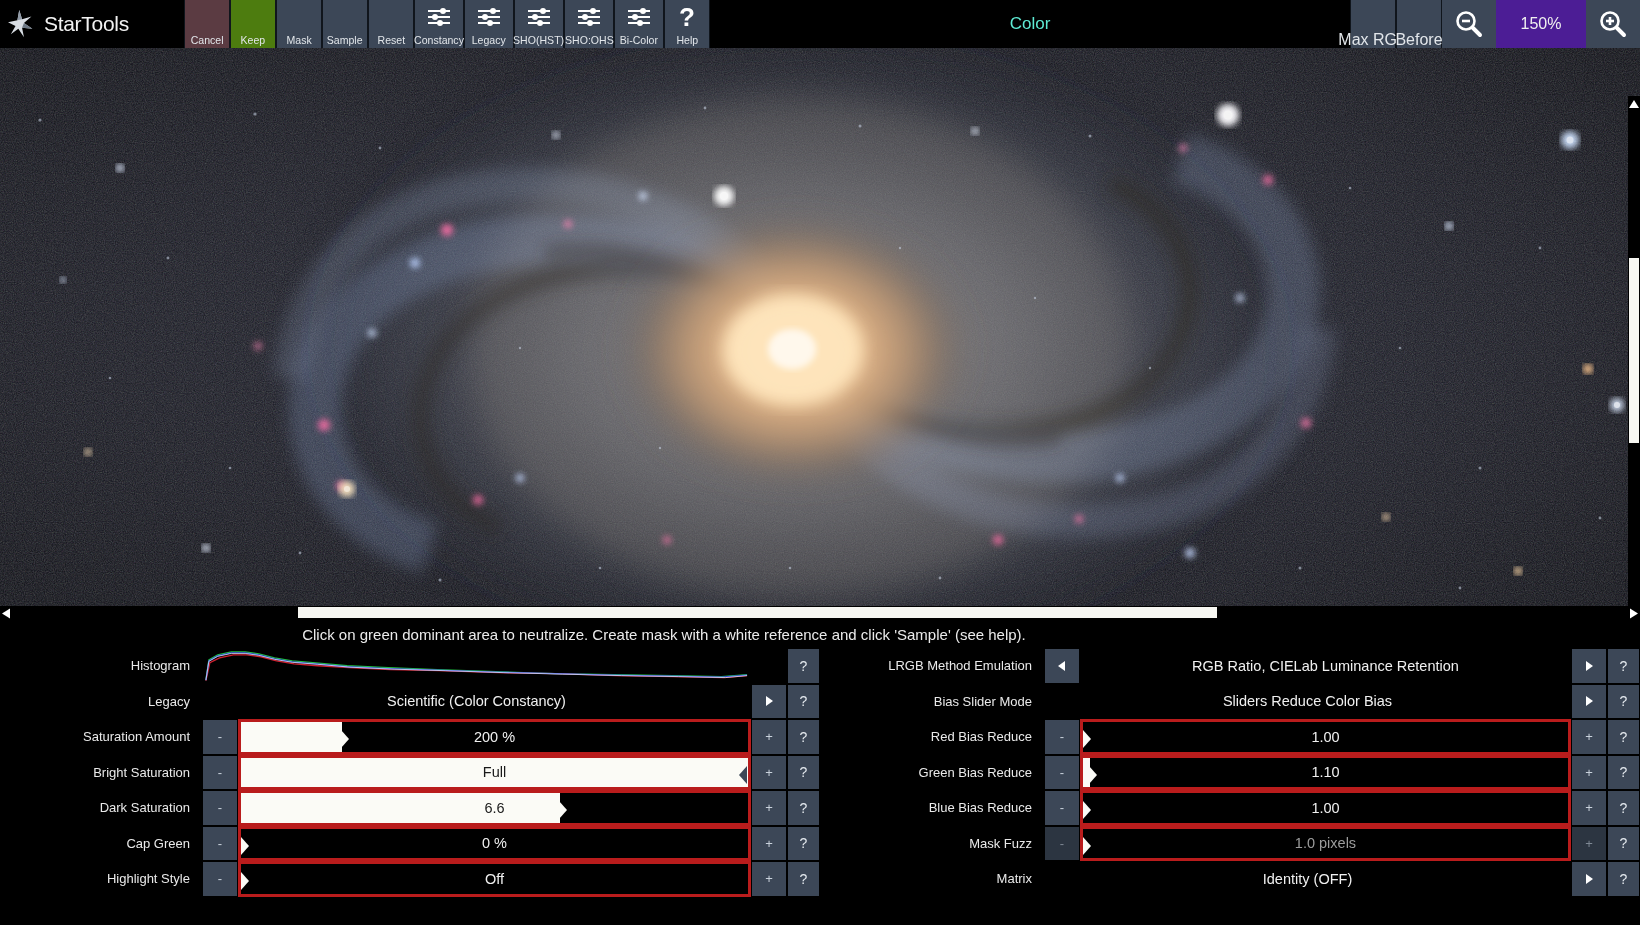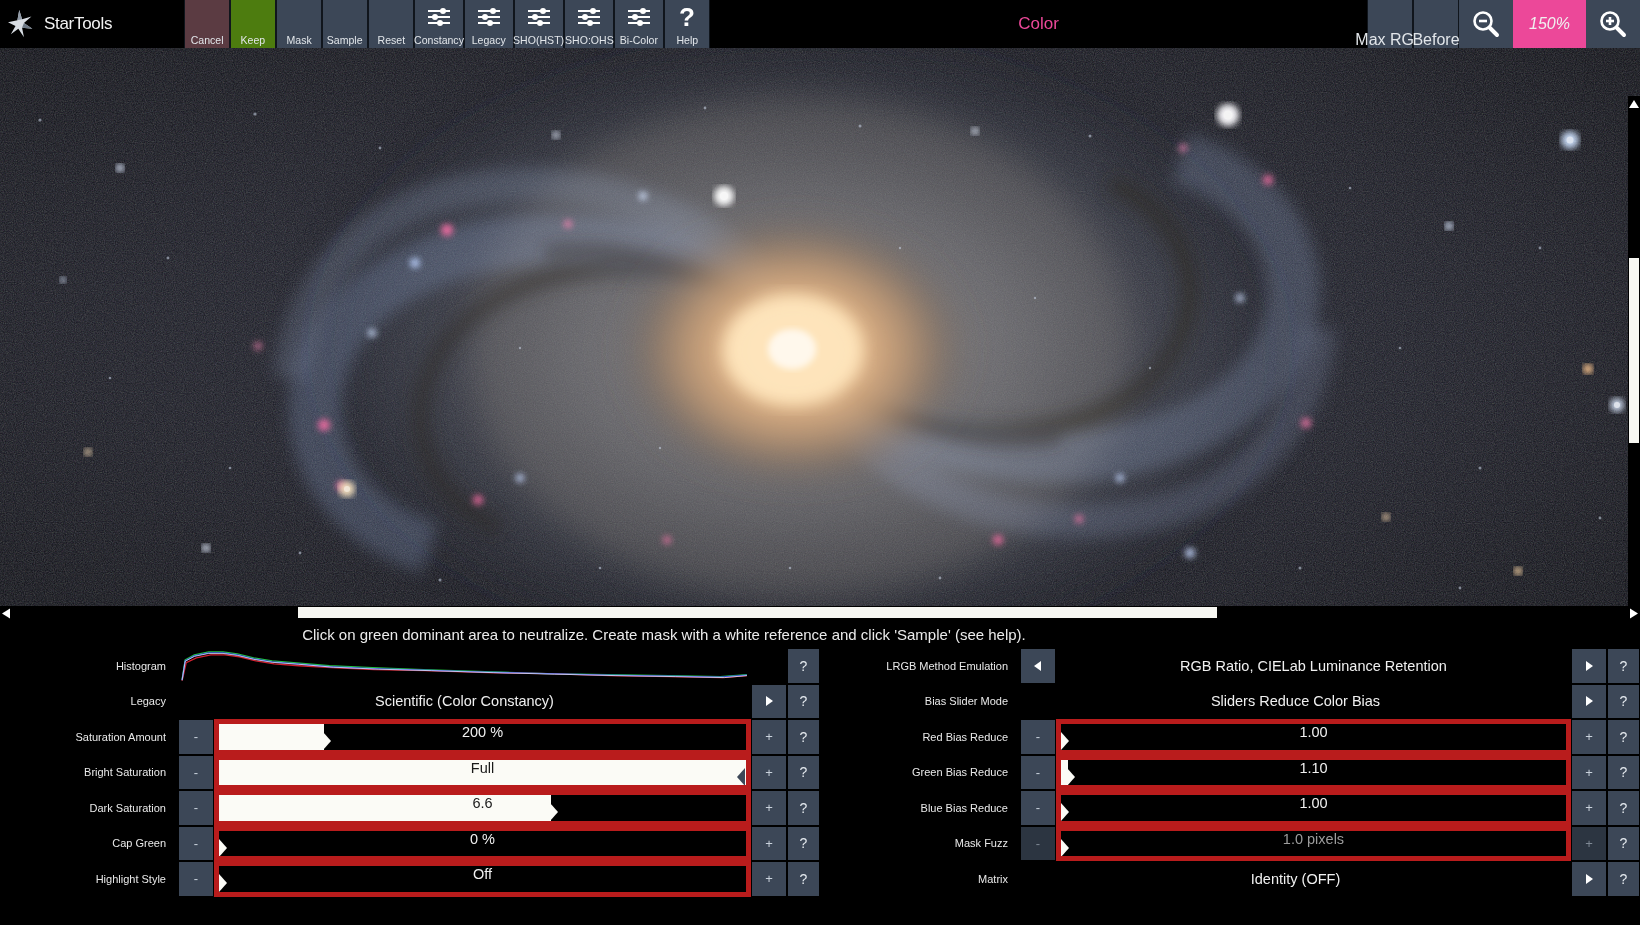--- a/index.html
+++ b/index.html
@@ -14,50 +14,50 @@
   
   .toolbar {
     position: absolute; left:0; top:0; width:1640px; height:48px;
     background:#000; display:flex; align-items:stretch;
   }
   .logo {
     width:184px; height:48px; display:flex; align-items:center;
     padding-left:8px; gap:6px; background:#000;
   }
   .logo-mark { width:30px; height:30px; flex:0 0 30px; }
-  .logo-text { font-size:17px; color:#f2f2f2; letter-spacing:-0.3px;
+  .logo-text { font-size:21px; color:#f2f2f2; letter-spacing:-0.3px;
                font-family:"Liberation Sans", sans-serif; }
   .tbtn {
     position:relative; width:46px; background:#3c4757;
     border-left:1px solid #10151c; border-right:1px solid #10151c;
     display:flex; flex-direction:column; align-items:center;
     justify-content:flex-end; padding-bottom:2px; cursor:pointer;
   }
   .tbtn.wide { width:50px; }
   .tbtn.cancel { background:#5b3b42;text-align:right; }
   .tbtn.keep   { background:#4d7c0f; }
   .tbtn .lbl { font-size:11px; color:#e2e6ea; line-height:12px;
                white-space:nowrap; transform:scale(0.96); }
   .tbtn .ico { flex:1; display:flex; align-items:center; justify-content:center;
                width:100%; }
   .tbtn.help .qm { font-size:26px; font-weight:bold; color:#fff; line-height:1; }
   .title {
     flex:1; display:flex; align-items:center; justify-content:center;
-    font-size:17px; color:#ec4899; background:#000;
+    font-size:17px; color:#5eead4; background:#000;
   }
   .zone-right { display:flex; align-items:stretch; background:#000; }
   .zbtn { width:46px; background:#3c4757; border-left:1px solid #10151c;
           border-right:1px solid #10151c; display:flex; flex-direction:column;
           align-items:center; justify-content:flex-end; padding-bottom:2px;
           cursor:pointer; }
   .zbtn .lbl { font-size:16px; color:#e2e6ea; line-height:12px; white-space:nowrap; }
   .zoomico { width:54px; background:#3c4757; display:flex; align-items:center;
              justify-content:center; cursor:pointer; }
-  .zoomlevel { width:73px; background:#ec4899; display:flex; align-items:center;
-               justify-content:center; font-size:16px; color:#f0f0f0;font-style:italic; }
+  .zoomlevel { width:90px; background:#4c1d95; display:flex; align-items:center;
+               justify-content:center; font-size:16px; color:#f0f0f0; }
 
   
   .canvas-wrap { position:absolute; left:0; top:48px; width:1640px; height:560px; overflow:hidden; }
   .astro { position:absolute; inset:0; }
 
   .vscroll { position:absolute; right:0; top:48px; width:12px; height:560px;
              background:#000; }
   .vs-arrow { position:absolute; left:0; width:12px; height:12px; }
   .vs-thumb { position:absolute; left:1px; width:10px; background:#f7f7f2; }
 
@@ -71,37 +71,37 @@
           display:flex; align-items:center; justify-content:center;
           font-size:15px; color:#ebebeb; }
 
   
   .panels { position:absolute; left:0; top:648px; width:1640px; height:277px;
             display:flex; }
   .panel { width:820px; }
   .prow { display:flex; align-items:stretch; height:35.5px; }
   .plabel { width:178px; flex:0 0 178px; display:flex; align-items:center;
             justify-content:flex-end; padding-right:12px;
-            font-size:11px; color:#e9e9e9; }
+            font-size:13px; color:#e9e9e9;margin-left:24px; }
   .prow.right .plabel { width:200px; flex:0 0 200px; }
 
   .stepper { width:36px; flex:0 0 36px; background:#3c4757;
              display:flex; align-items:center; justify-content:center;
              font-size:13px; color:#c9d2dc; cursor:pointer;
              border:1px solid #000; }
   .arrowbtn { width:36px; flex:0 0 36px; background:#3c4757;
               display:flex; align-items:center; justify-content:center;
               cursor:pointer; border:1px solid #000; }
   .helpbtn { width:33px; flex:0 0 33px; background:#3c4757;
              display:flex; align-items:center; justify-content:center;
              font-size:14px; color:#e4e9ee; cursor:pointer; border:1px solid #000; }
 
   .slider { position:relative; flex:1; background:#000;
-            border:5px solid #b91c1c; overflow:hidden; cursor:pointer;
-            display:flex; justify-content:center; }
+            border:3px solid #b91c1c; overflow:hidden; cursor:pointer;
+            display:flex; align-items:center; justify-content:center; }
   .slider .fill { position:absolute; left:0; top:0; bottom:0;
                   background:#fbfbf6; }
   .slider .knob { position:absolute; top:0; bottom:0; width:9px; }
   .slider .val { position:relative; z-index:3; font-size:14.5px; color:#f0f0f0;
                  mix-blend-mode:normal; }
   .slider .val.dim { color:#9c9c9c; }
 
   .selector { position:relative; flex:1; background:#000;
               display:flex; align-items:center; justify-content:center;
               font-size:14.5px; color:#f0f0f0; cursor:pointer; }

